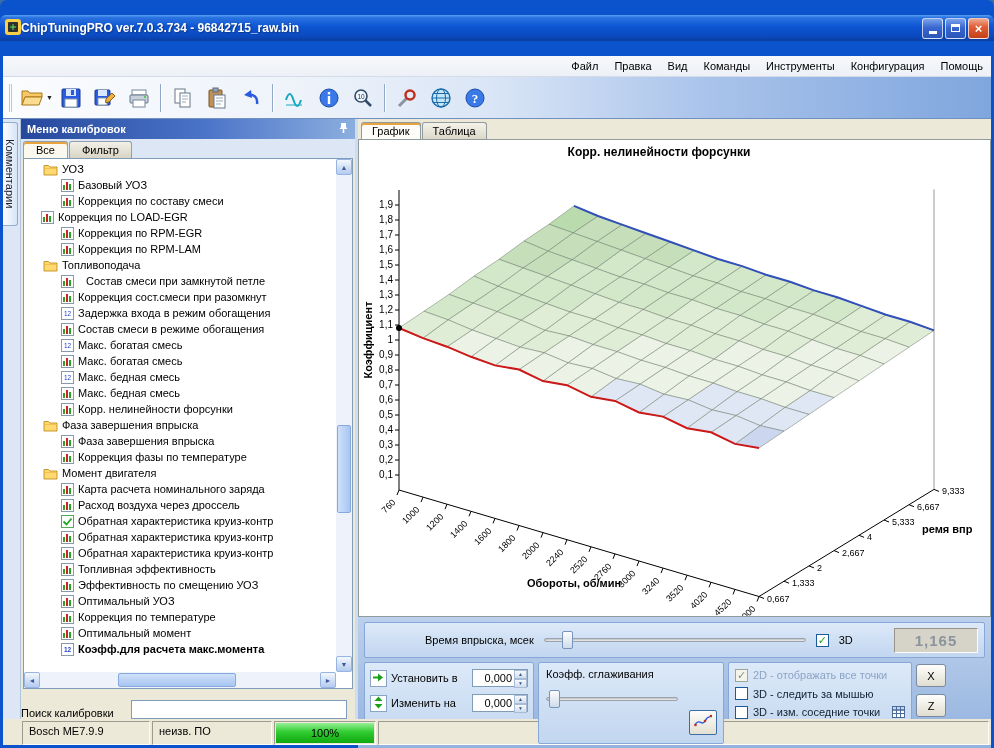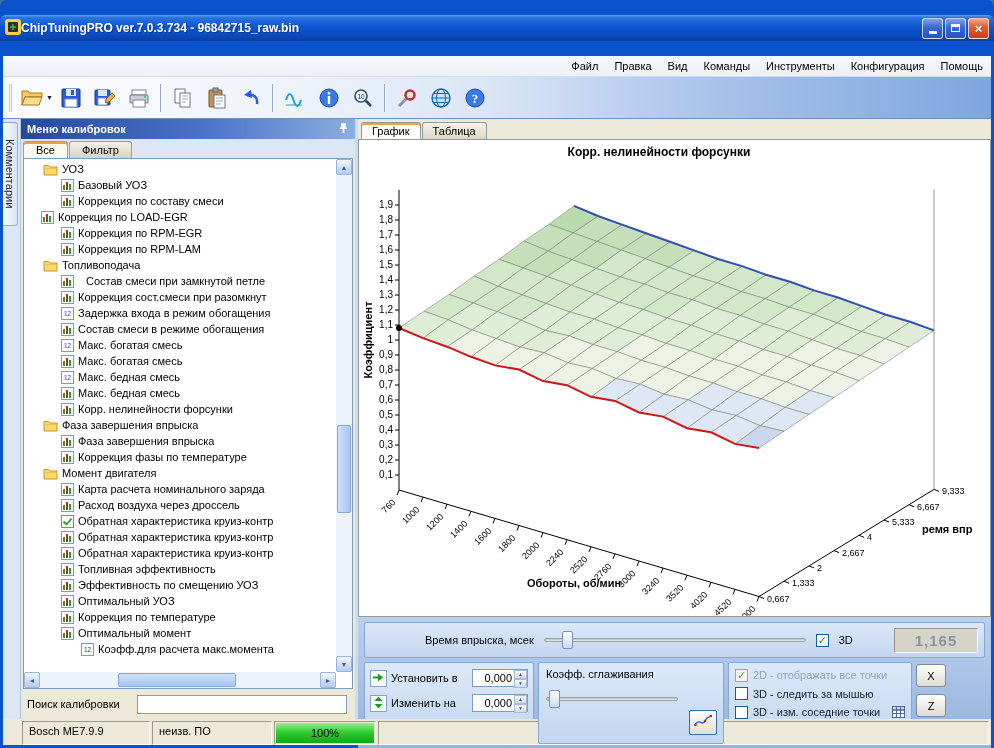--- a/index.html
+++ b/index.html
@@ -32,21 +32,21 @@
 .tree{position:absolute;top:1px;left:1px;right:17px;bottom:17px;overflow:hidden;padding-top:1px;}
 .tree-row{height:16px;display:flex;align-items:center;gap:4px;white-space:nowrap;}
 .vscroll{position:absolute;top:0;right:0;bottom:16px;width:16px;background:#eef3fb;display:flex;flex-direction:column;}
 .sarr{height:16px;flex:0 0 16px;display:flex;align-items:center;justify-content:center;font-size:7px;color:#3a5a9a;background:linear-gradient(180deg,#f4f8fe,#cddcf4 60%,#b4cbf0);border:1px solid #98b4e0;border-radius:2px;}
 .strack{flex:1;position:relative;}
 .sthumb{position:absolute;left:1px;right:1px;top:52%;height:88px;background:linear-gradient(90deg,#cfe0fa,#a8c6f2);border:1px solid #88a8e0;border-radius:2px;}
 .hscroll{position:absolute;left:0;right:16px;bottom:0;height:16px;background:#eef3fb;display:flex;}
 .hscroll .sarr{width:16px;flex:0 0 16px;}
 .htrack{flex:1;position:relative;}
 .hthumb{position:absolute;top:1px;bottom:1px;left:28%;width:42%;background:linear-gradient(180deg,#cfe0fa,#a8c6f2);border:1px solid #88a8e0;border-radius:2px;}
-.search-row{height:30px;flex:0 0 30px;display:flex;align-items:center;gap:17px;padding:0 8px 0 6px;}
+.search-row{height:30px;flex:0 0 30px;display:flex;align-items:flex-end;gap:17px;padding:0 8px 0 0;}
 .search-input{flex:1;height:19px;border:1px solid #7f9db9;background:#fff;font:inherit;padding:0 3px;}
 .right-panel{flex:1;display:flex;flex-direction:column;min-width:0;background:#ece9d8;}
 .mtabs{height:20px;flex:0 0 20px;display:flex;align-items:flex-end;padding-left:3px;gap:1px;}
 .mtab{padding:2px 10px;border:1px solid #919b9c;border-bottom:none;border-radius:3px 3px 0 0;background:linear-gradient(#f4f2ea,#dcd8c8);}
 .mtab.active{background:#fdfcf8;box-shadow:inset 0 2px 0 #e8a33d;}
 .chart-area{flex:0 0 478px;background:#fff;border:1px solid #919b9c;overflow:hidden;}
 .controls{flex:1;background:linear-gradient(180deg,#bcd0ec,#93b2de);padding:5px 6px;}
 .row1{height:36px;background:linear-gradient(180deg,#dce9f8,#c2d6f0);border:1px solid #86a7d8;border-radius:2px;display:flex;align-items:center;padding-left:60px;gap:10px;margin-bottom:4px;}
 .slider{position:relative;height:20px;}
 .time-slider{width:262px;}
@@ -567,21 +567,21 @@
               <span style="display: inline-flex;">
                 <svg width="13" height="13" viewBox="0 0 13 13">
                   <rect x="0.5" y="0.5" width="12" height="12" fill="#fff" stroke="#8899aa"></rect>
                   <rect x="2" y="6" width="2" height="5" fill="#2aa02a"></rect>
                   <rect x="5" y="3" width="2" height="8" fill="#cc2222"></rect>
                   <rect x="8" y="5" width="2" height="6" fill="#2aa02a"></rect>
                 </svg>
               </span>
               <span>Оптимальный момент</span>
             </div>
-            <div class="tree-row" style="padding-left: 56px;">
+            <div class="tree-row" style="padding-left: 36px; font-weight: bold;">
               <span style="display: inline-flex;">
                 <svg width="13" height="13" viewBox="0 0 13 13">
                   <rect x="0.5" y="0.5" width="12" height="12" fill="#fff" stroke="#8899aa"></rect>
                   <text x="6.5" y="9" font-size="6.5" text-anchor="middle" fill="#2244cc" font-family="Liberation Sans,sans-serif">12</text>
                 </svg>
               </span>
               <span>Коэфф.для расчета макс.момента</span>
             </div>
           </div>
         <div class="vscroll">

